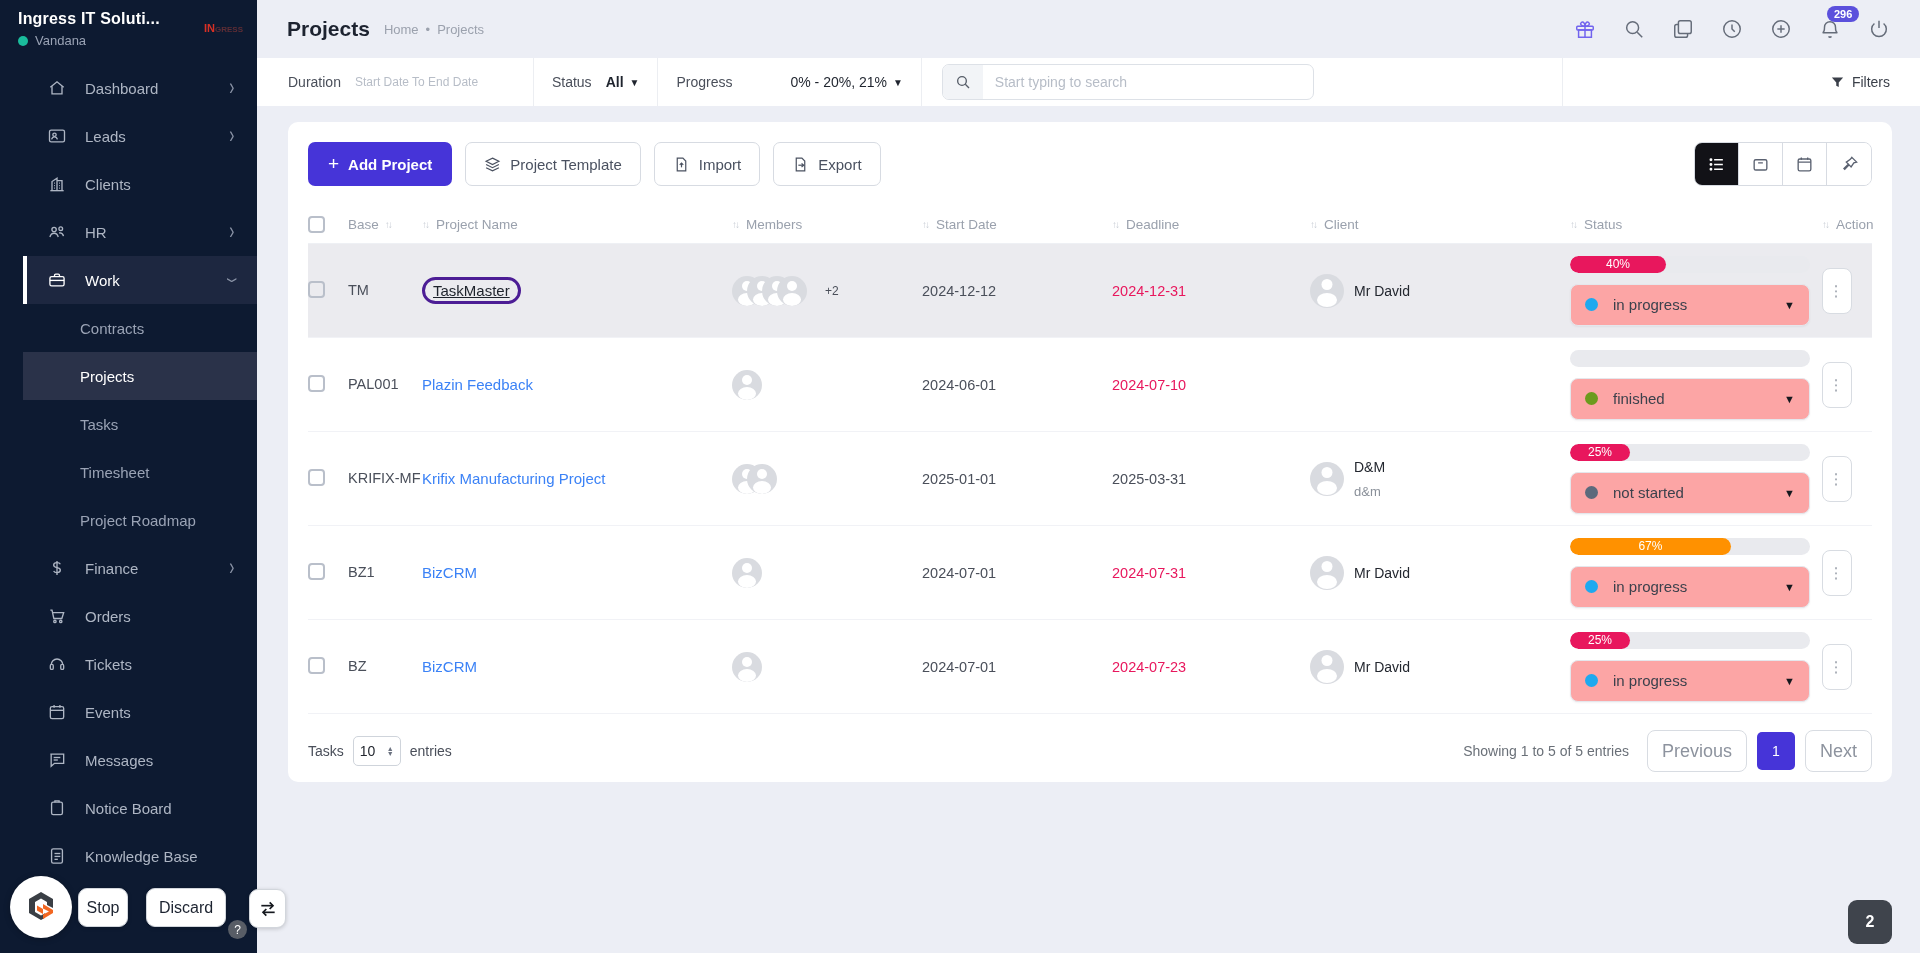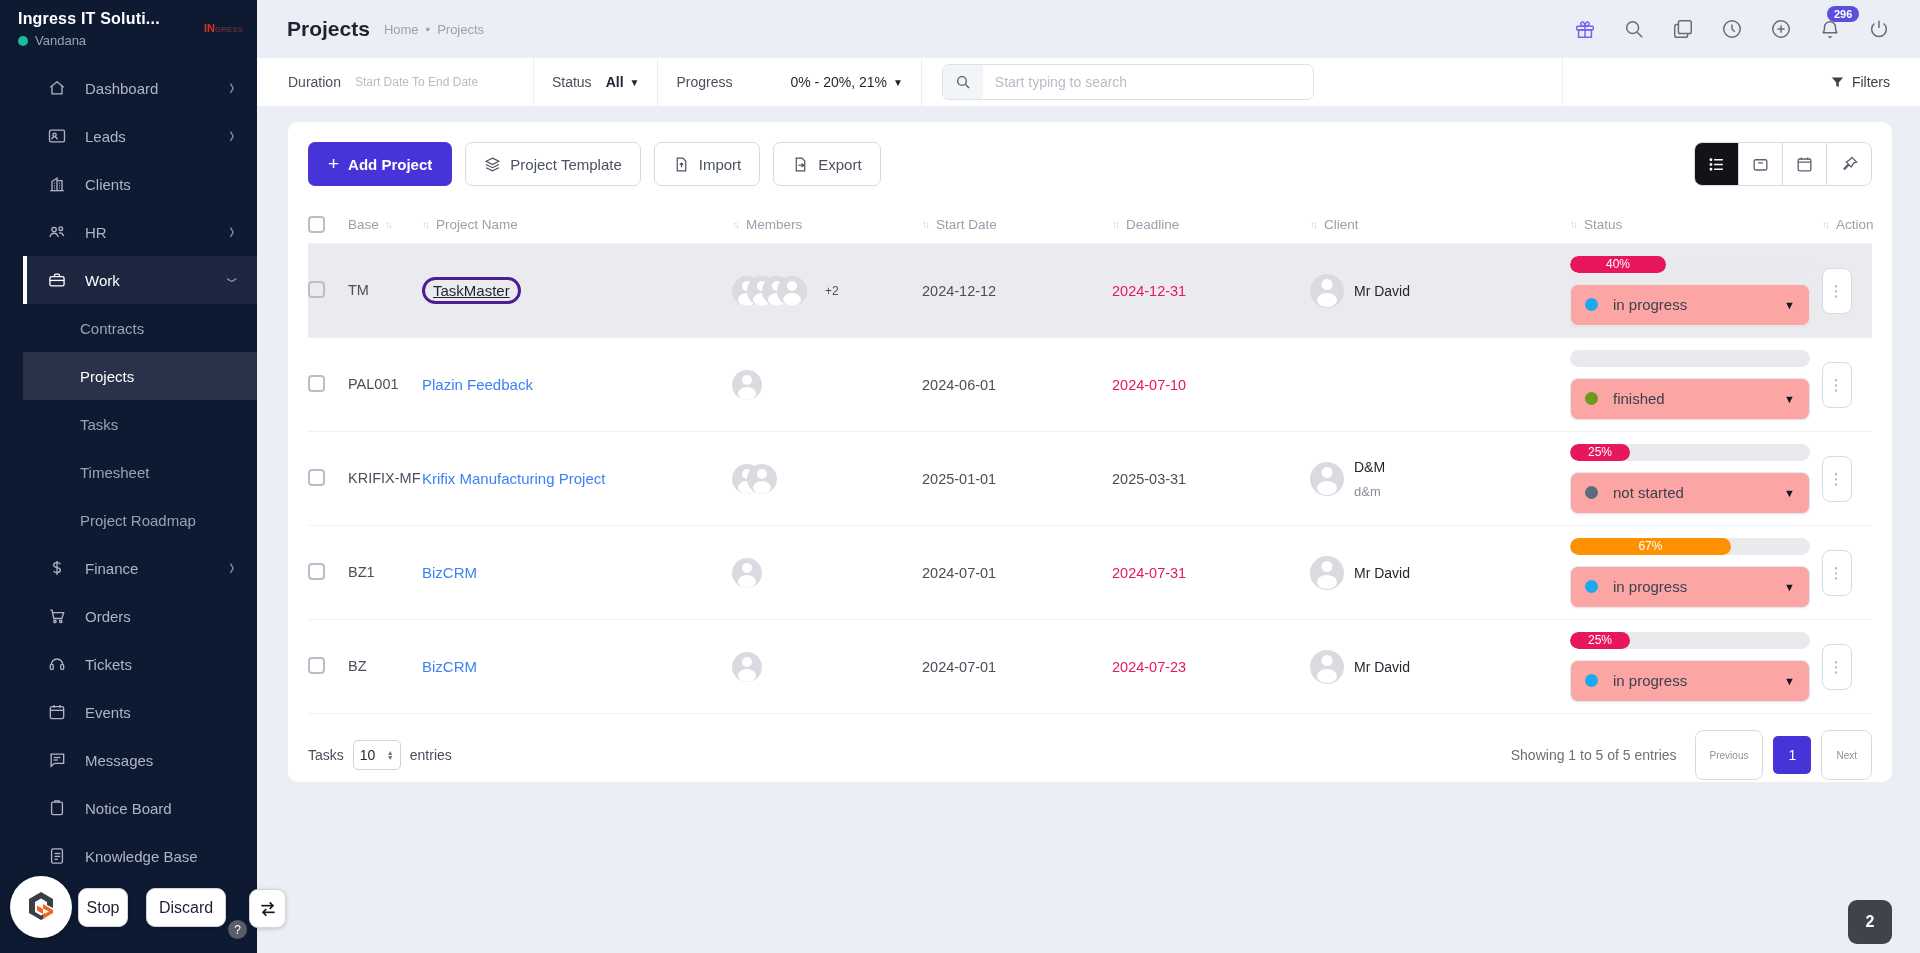--- a/index.html
+++ b/index.html
@@ -130,22 +130,22 @@
     color:#9aa0aa; font-size:15px; letter-spacing:2px; cursor:pointer; display:flex; align-items:center; justify-content:center; }
 
   
   .pagrow { display:flex; align-items:center; margin-top:16px; }
   .show-l, .entries-l { font-size:14px; color:#4a4f5a; }
   .stepper { margin:0 9px; width:48px; height:30px; border:1px solid #cfd4db; border-radius:5px;
     display:flex; align-items:center; justify-content:space-between; padding:0 6px; font-size:14px; color:#23272f; cursor:pointer; }
   .steparrows { display:flex; flex-direction:column; font-size:7px; color:#6b7280; line-height:5px; }
   .pag-right { margin-left:auto; display:flex; align-items:center; gap:10px; }
   .summary { font-size:14px; color:#6a7078; margin-right:8px; }
-  .pgbtn { height:50px; padding:0 14px; background:#fff; border:1px solid #d8dce2; border-radius:8px;
-    color:#8d939e; font-size:10px; cursor:pointer; font-family:inherit; }
+  .pgbtn { height:42px; padding:0 14px; background:#fff; border:1px solid #d8dce2; border-radius:8px;
+    color:#8d939e; font-size:18px; cursor:pointer; font-family:inherit; }
   .pgnum { width:38px; height:38px; background:#4634d8; border:none; border-radius:5px; color:#fff;
     font-size:14px; cursor:pointer; font-family:inherit; }
 
   
   .logo-circ { position:absolute; left:10px; top:876px; width:62px; height:62px; border-radius:50%;
     background:#fff; z-index:20; display:flex; align-items:center; justify-content:center;
     box-shadow:0 1px 6px rgba(0,0,0,.25); }
   .ov-btn { position:absolute; z-index:21; background:#fff; border:1px solid #d2d6dc; border-radius:9px;
     font-size:16px; color:#1c2330; display:flex; align-items:center; justify-content:center;
     cursor:pointer; font-family:inherit; box-shadow:0 1px 4px rgba(0,0,0,.18); }

